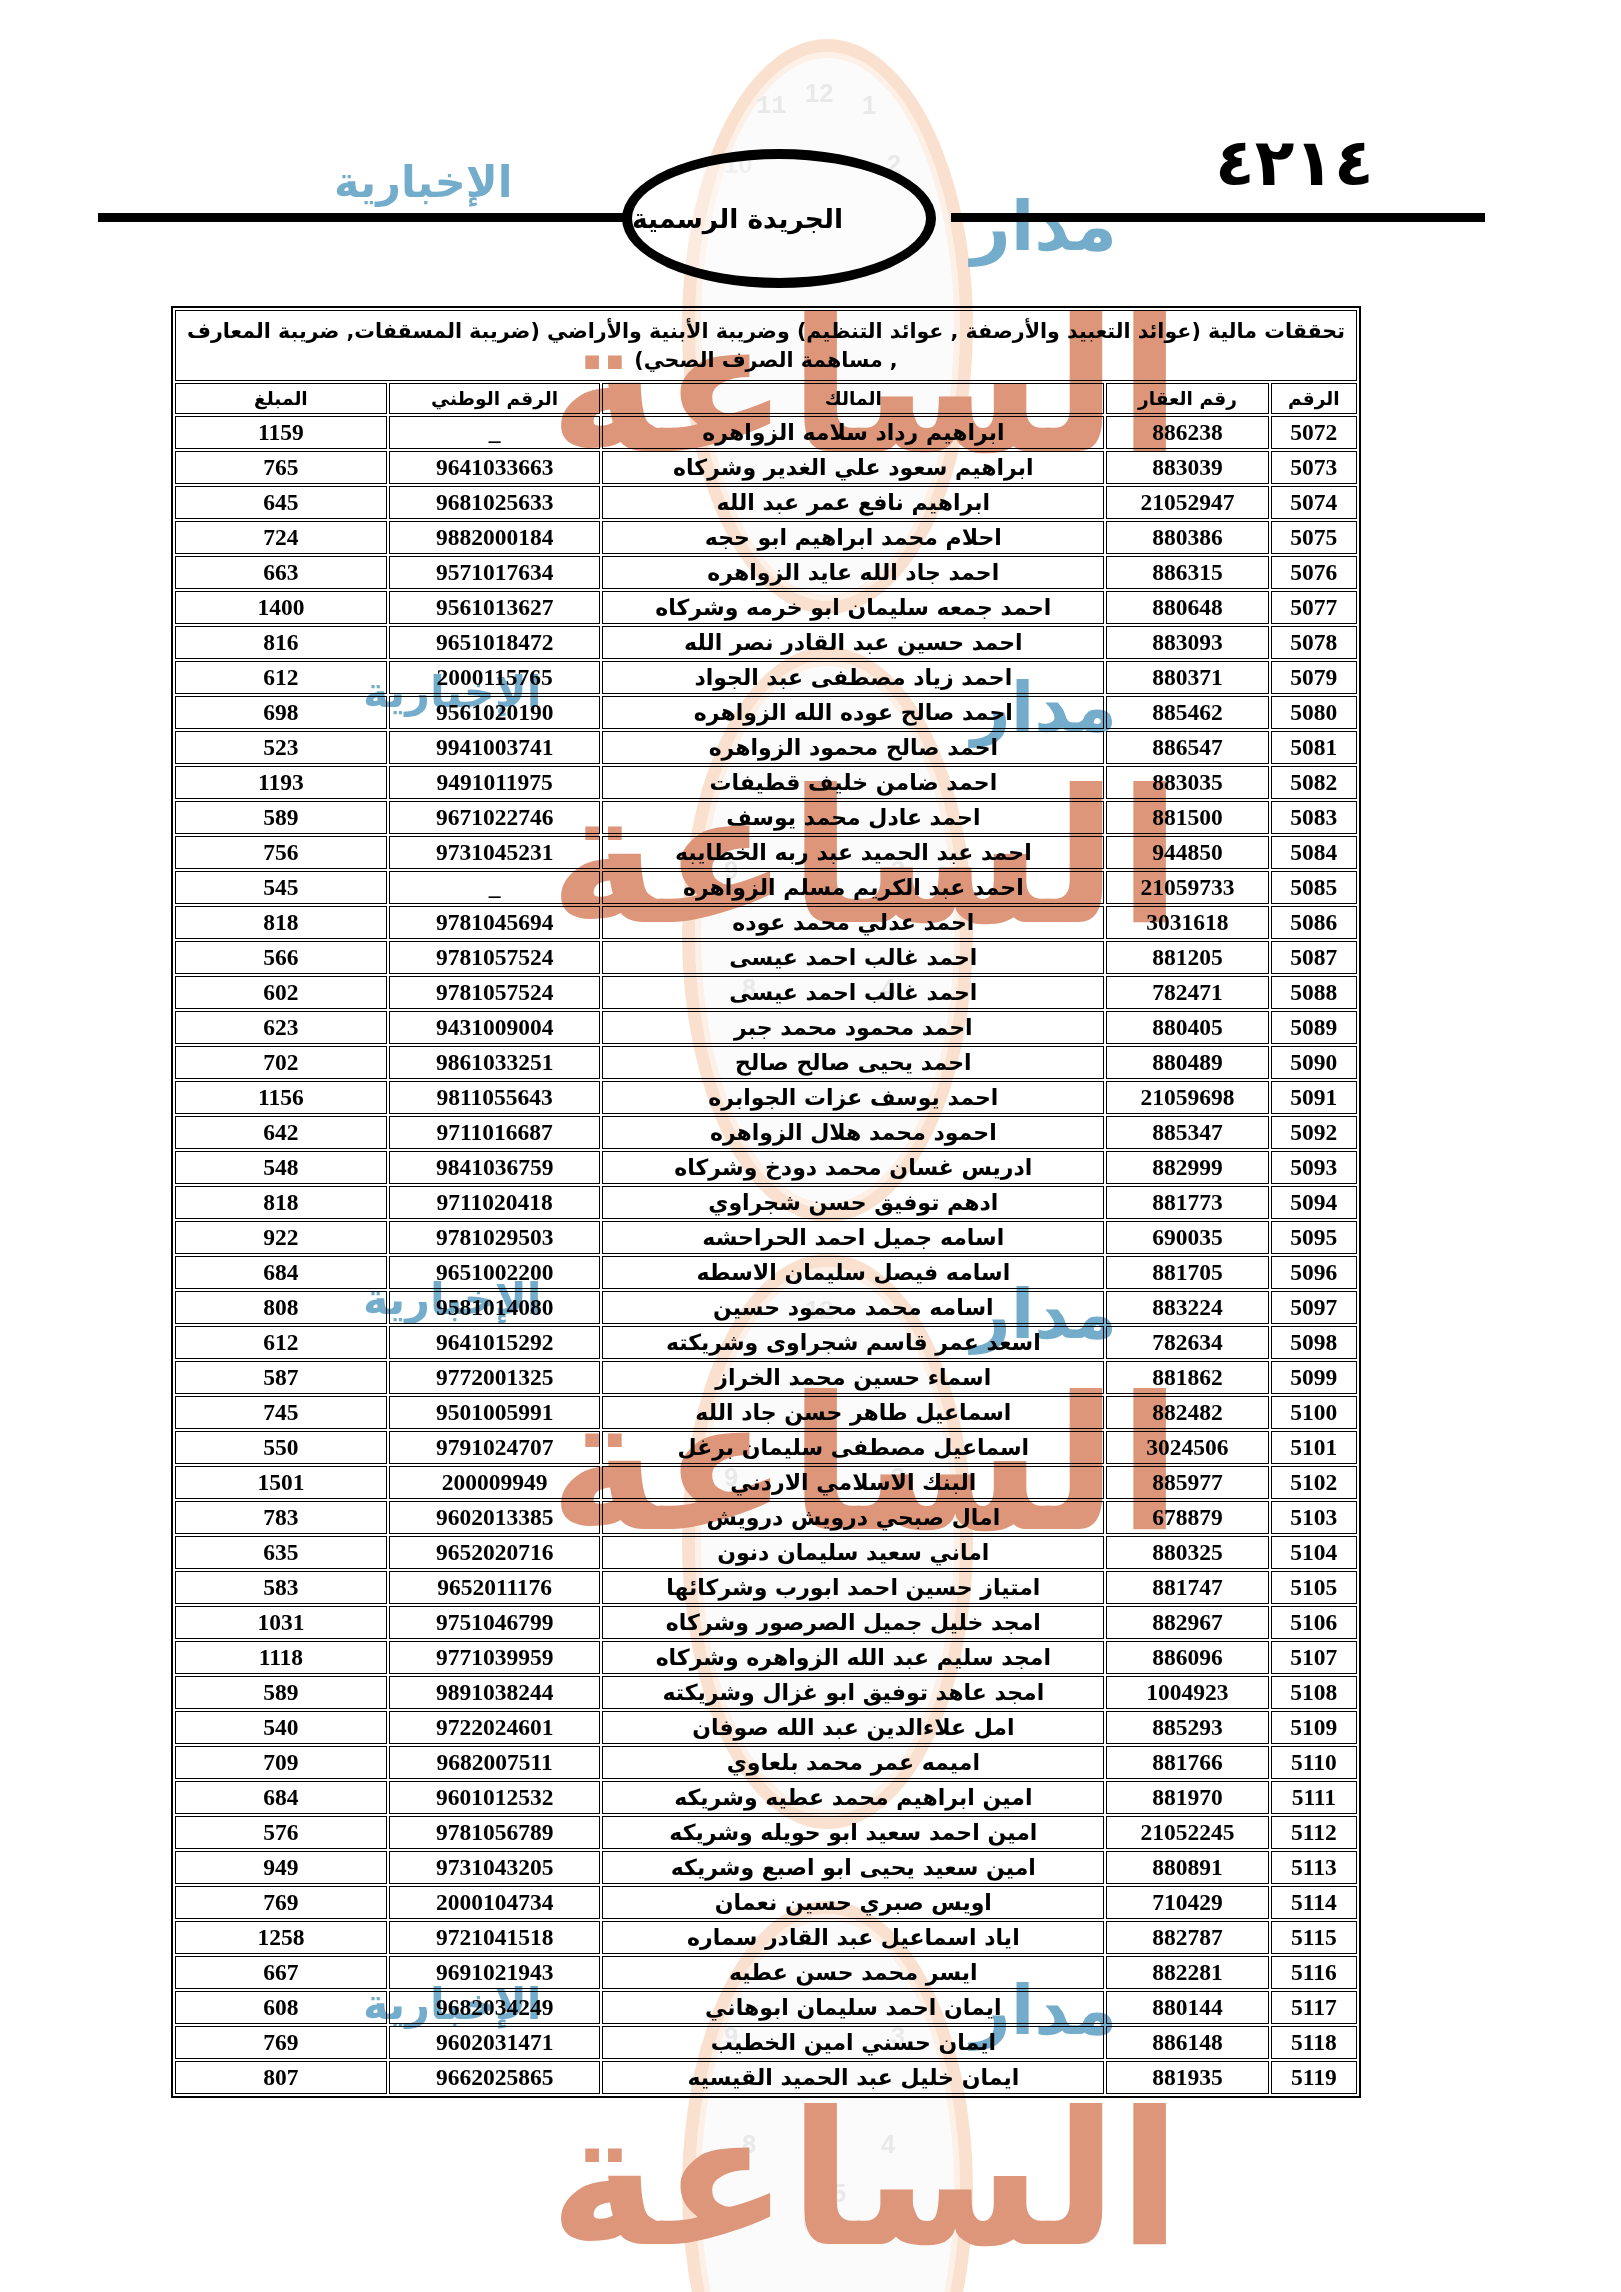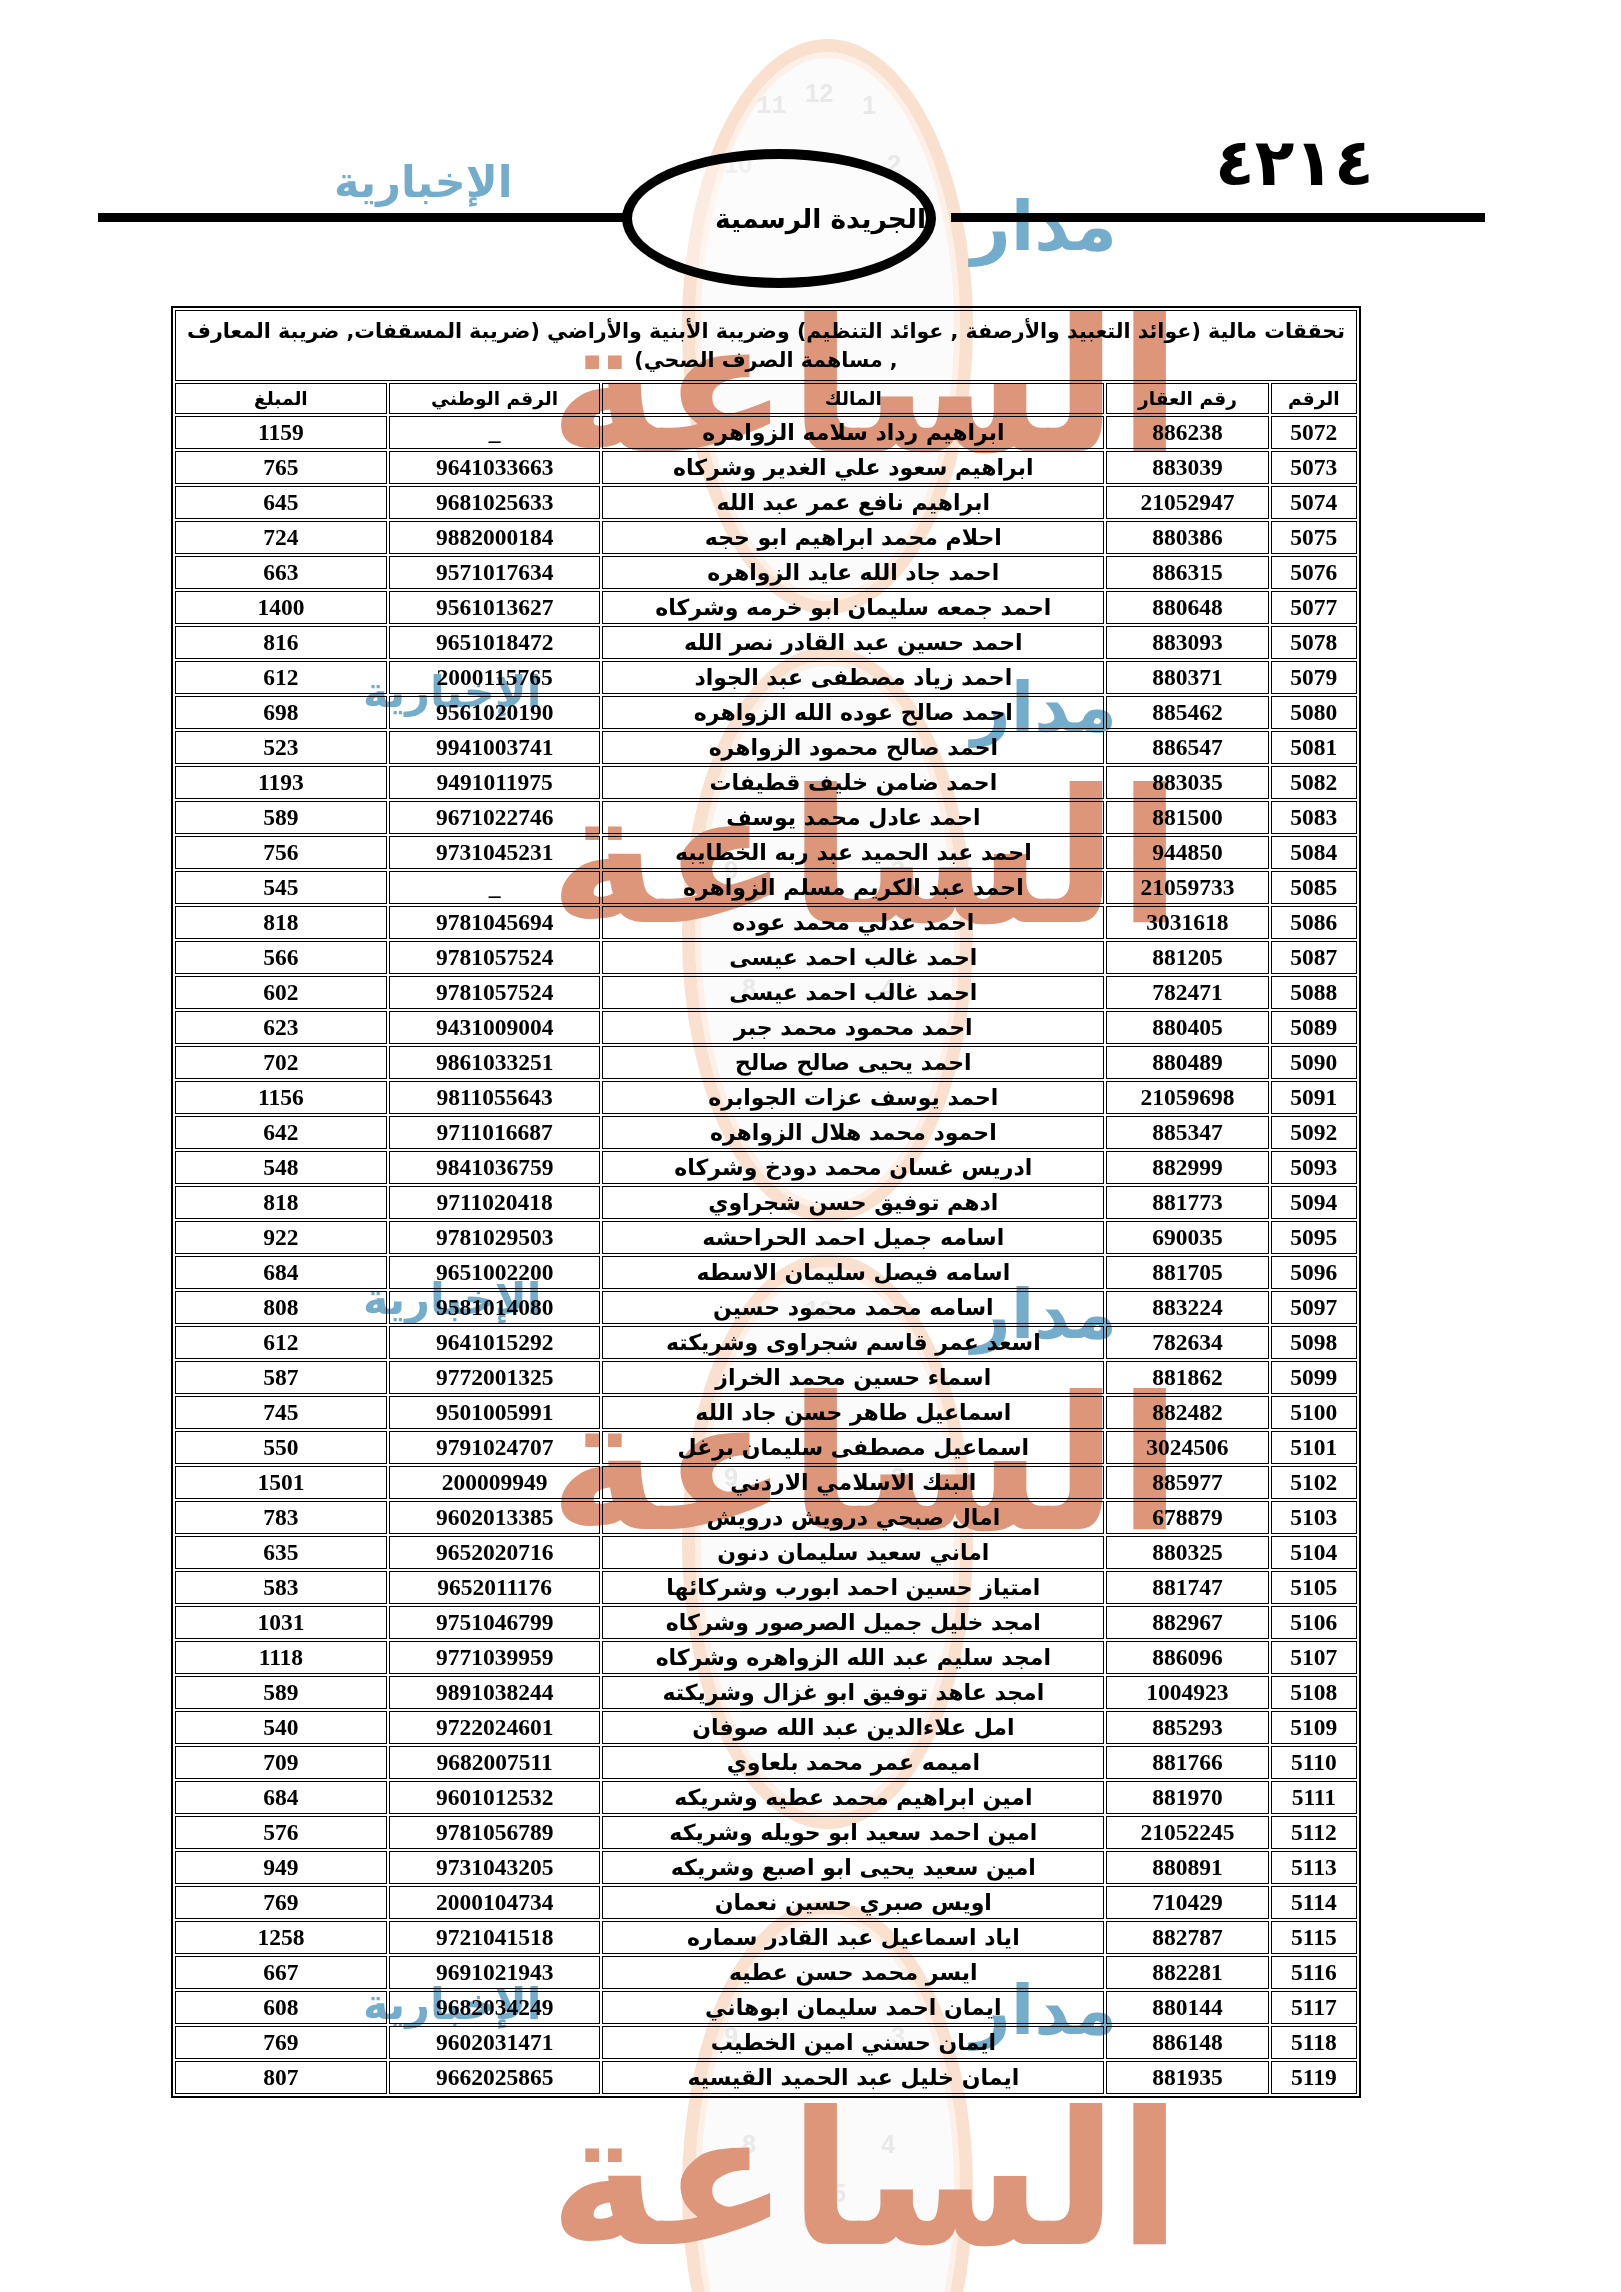--- a/index.html
+++ b/index.html
@@ -88,21 +88,21 @@
       left: 524px;
       top: 31px;
       width: 314px;
       height: 139px;
       border: 10.8px solid #000;
       border-radius: 50%;
       box-sizing: border-box;
       background: rgba(255,255,255,0.35);
       display: flex;
       align-items: center;
-      justify-content: flex-start;
+      justify-content: flex-end;
     }
     .masthead .oval span {
       font-family: "DejaVu Sans", sans-serif;
       font-weight: bold;
       font-size: 26.5px;
     }
     .page-number {
       position: absolute;
       left: 1215px;
       top: 125px;

